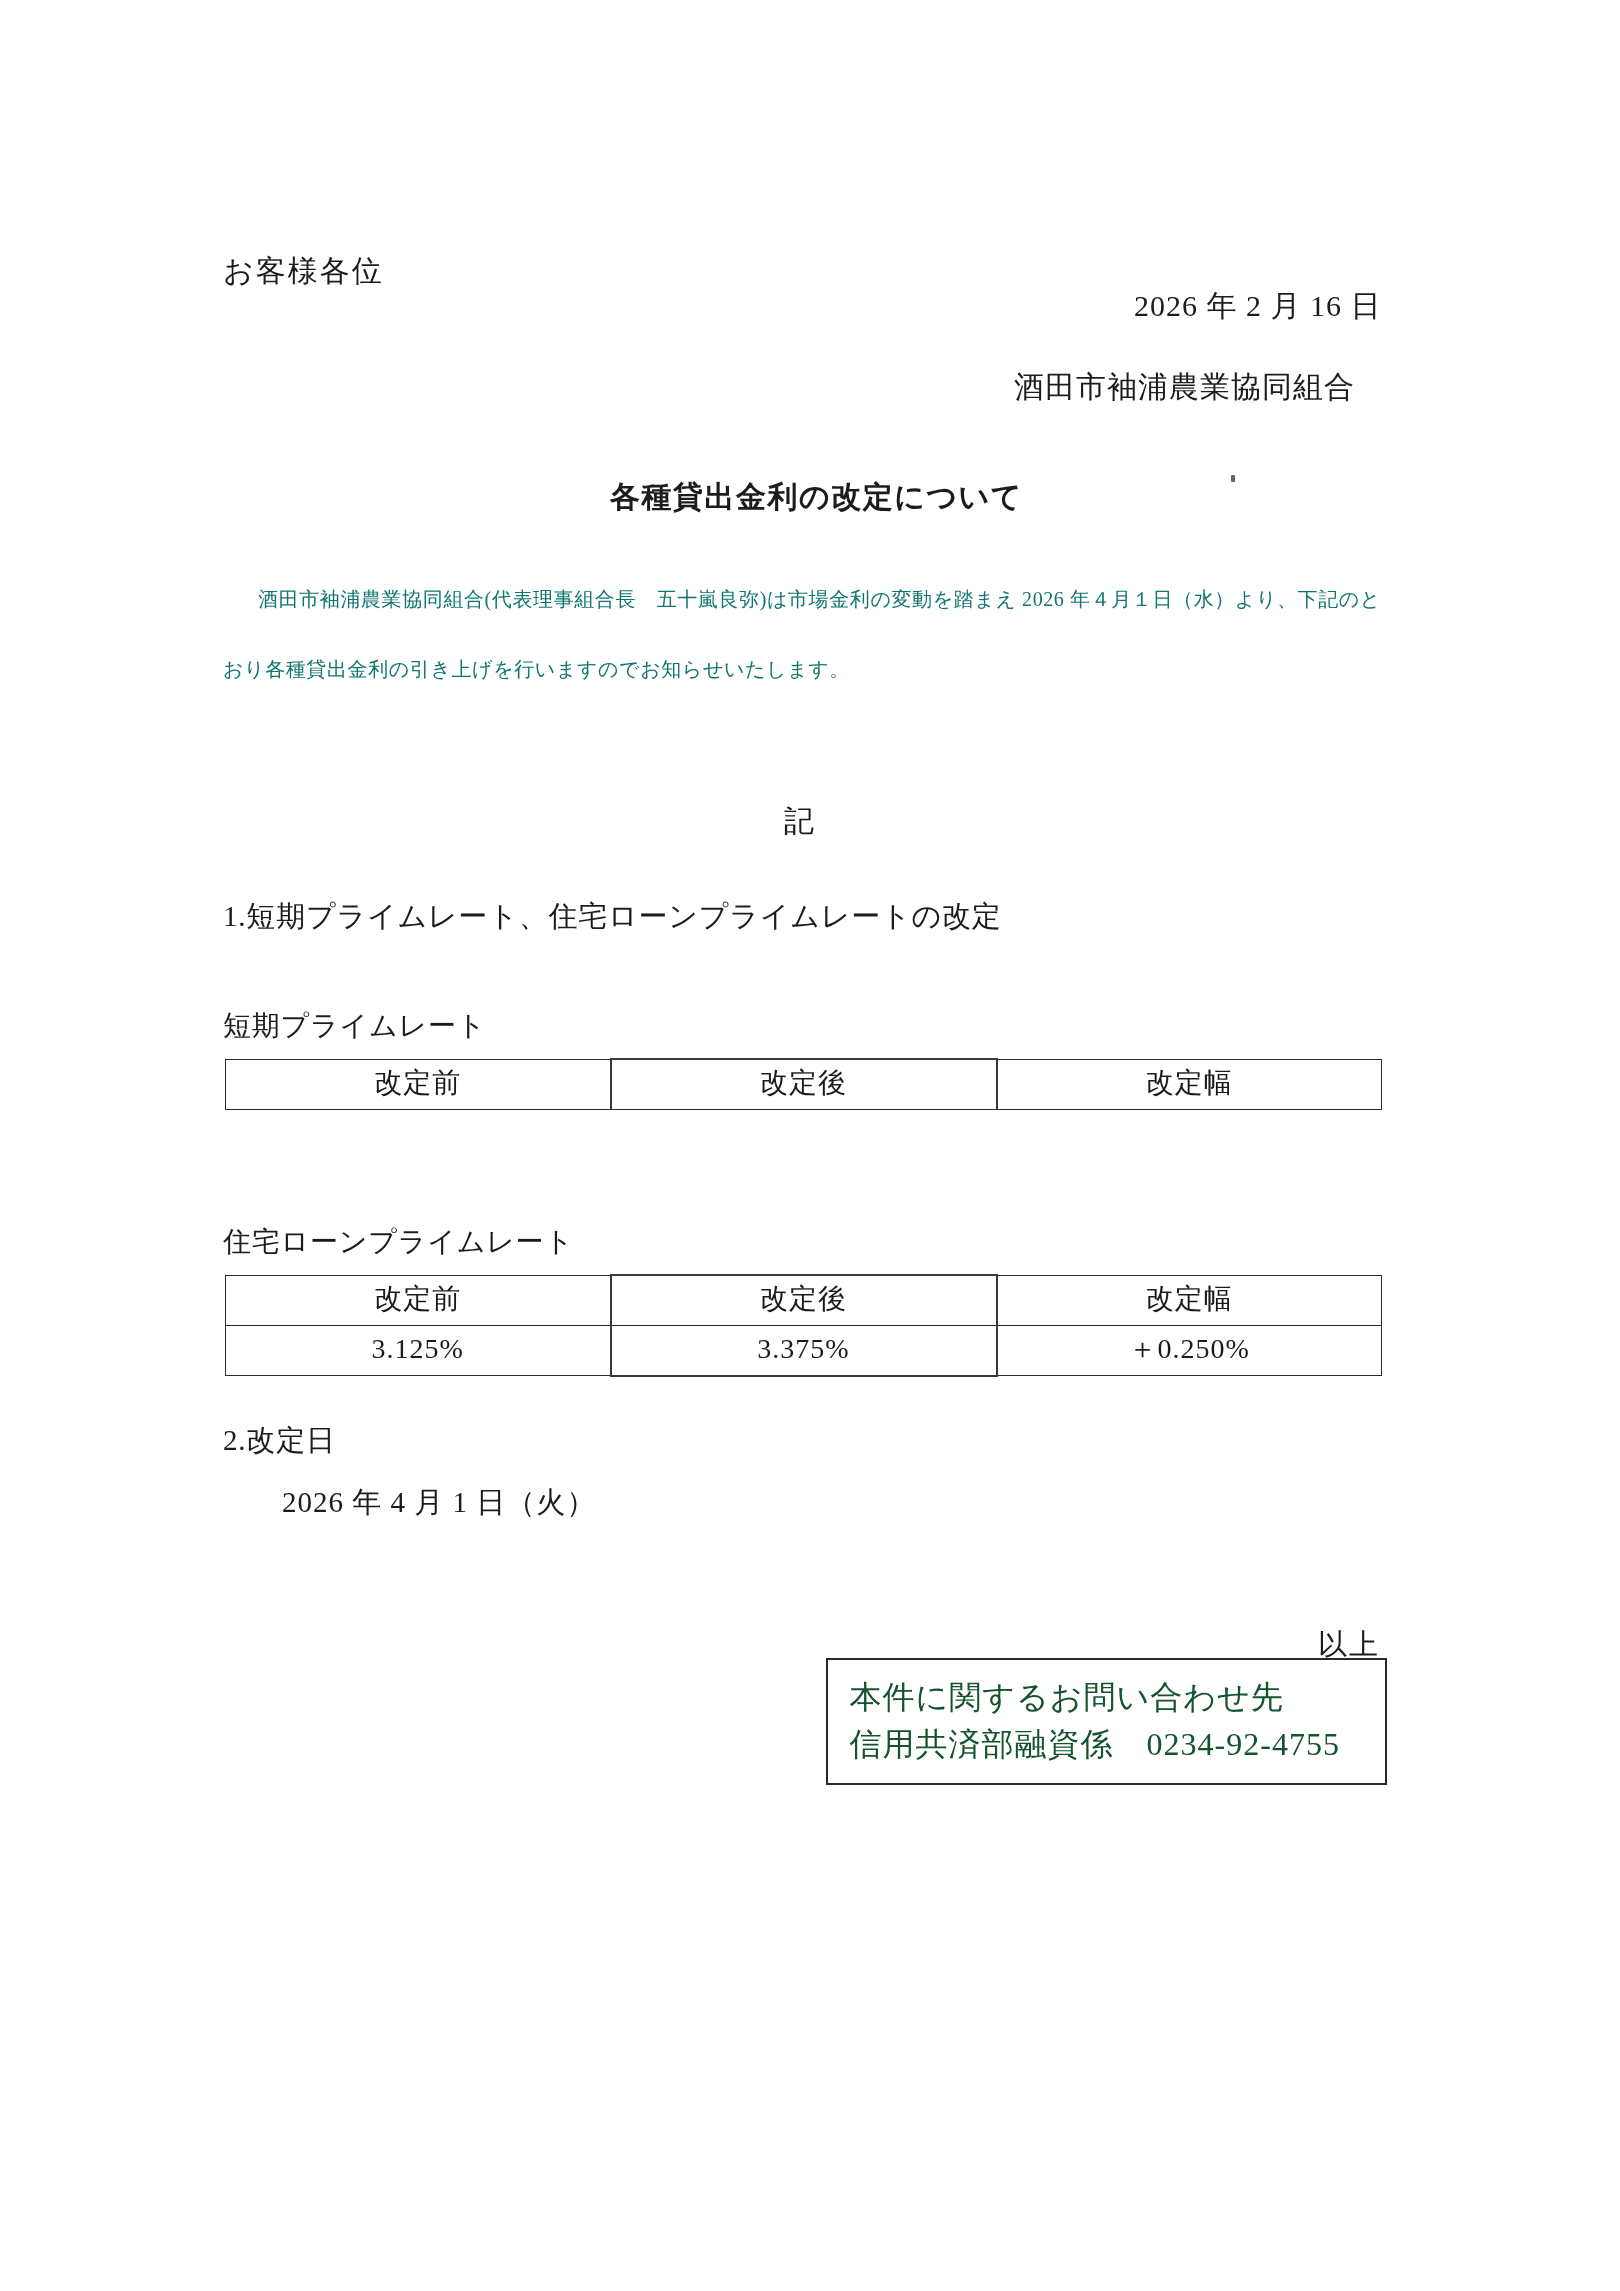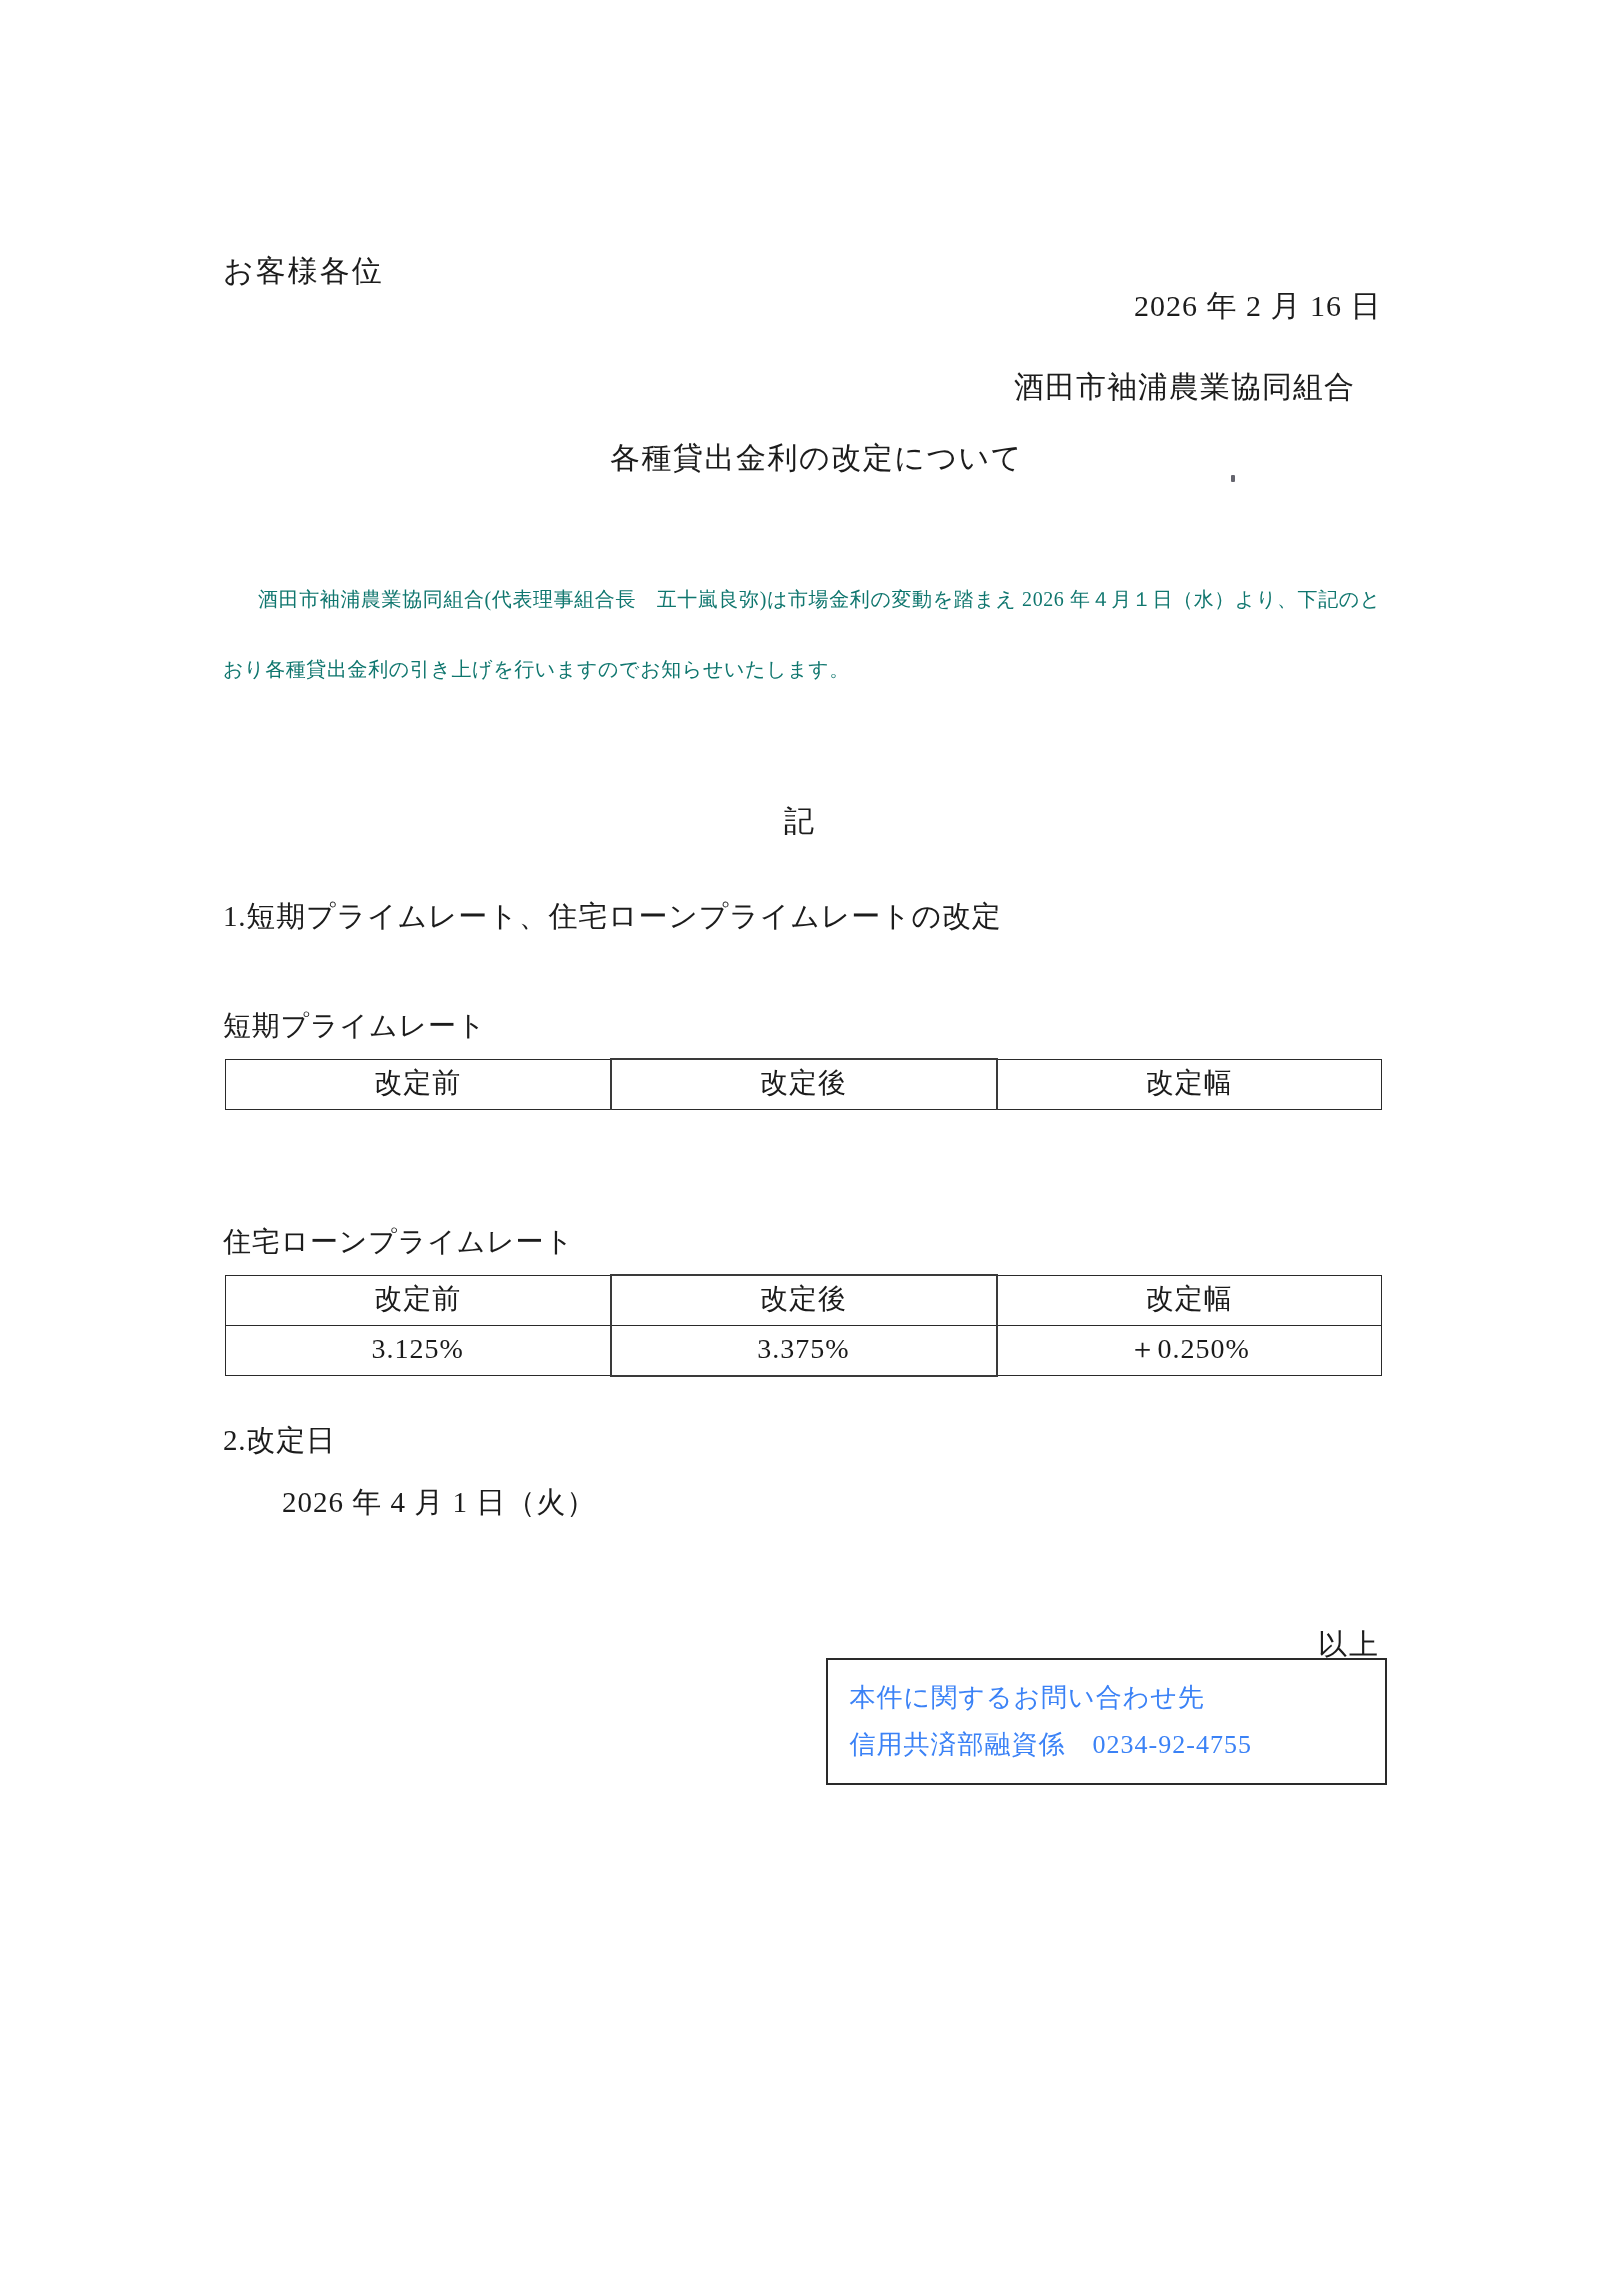--- a/index.html
+++ b/index.html
@@ -32,21 +32,21 @@
     white-space: nowrap;
     font-size: 29px;
     line-height: 1.0;
     letter-spacing: 0.5px;
     color: #1c1c1c;
   }
 
   .addressee   { left: 223px;  top: 256px;  font-size: 30px; letter-spacing: 2px; }
   .issue-date  { left: 1134px; top: 271px;  font-size: 30px; letter-spacing: 1px; margin-top: 20px; }
   .org-name    { left: 1014px; top: 372px;  font-size: 30px; letter-spacing: 1px; }
-  .doc-title   { left: 610px;  top: 443px;  font-size: 30px; letter-spacing: 1.5px; }
+  .doc-title   { left: 610px;  top: 482px;  font-size: 30px; letter-spacing: 1.5px; font-weight: bold; }
 
   .body-para {
     position: absolute;
     left: 223px;
     top: 564px;
     width: 1164px;
     font-size: 20px;
     line-height: 70px;
     letter-spacing: 0.6px;
     text-indent: 35px;
@@ -101,25 +101,25 @@
     position: absolute;
     left: 826px;
     top: 1658px;
     width: 561px;
     height: 127px;
     border: 2px solid #2a2a2a;
     box-sizing: border-box;
     padding: 13.7px 0 0 21.6px;
   }
   .contact-line {
-    font-size: 26px;
+    font-size: 32px;
     line-height: 47px;
     letter-spacing: 1px;
     white-space: nowrap;
-    color: #3b82f6;
+    color: #14532d;
   }
 
   
   .speck {
     position: absolute;
     left: 1231px;
     top: 475px;
     width: 3.9px;
     height: 6.9px;
     background: #4a4a55;

